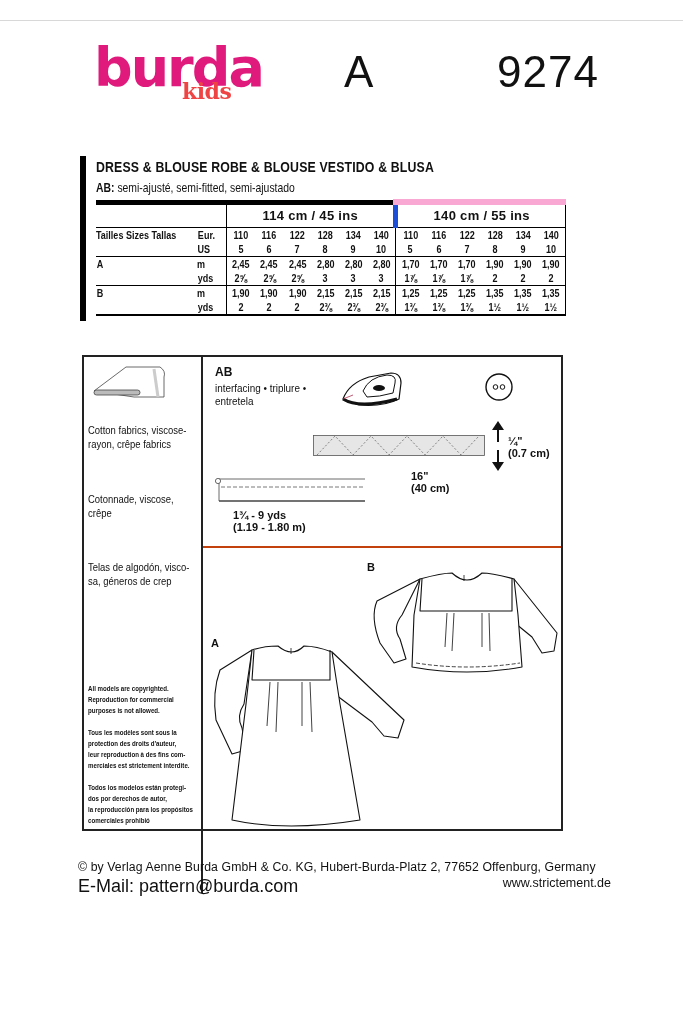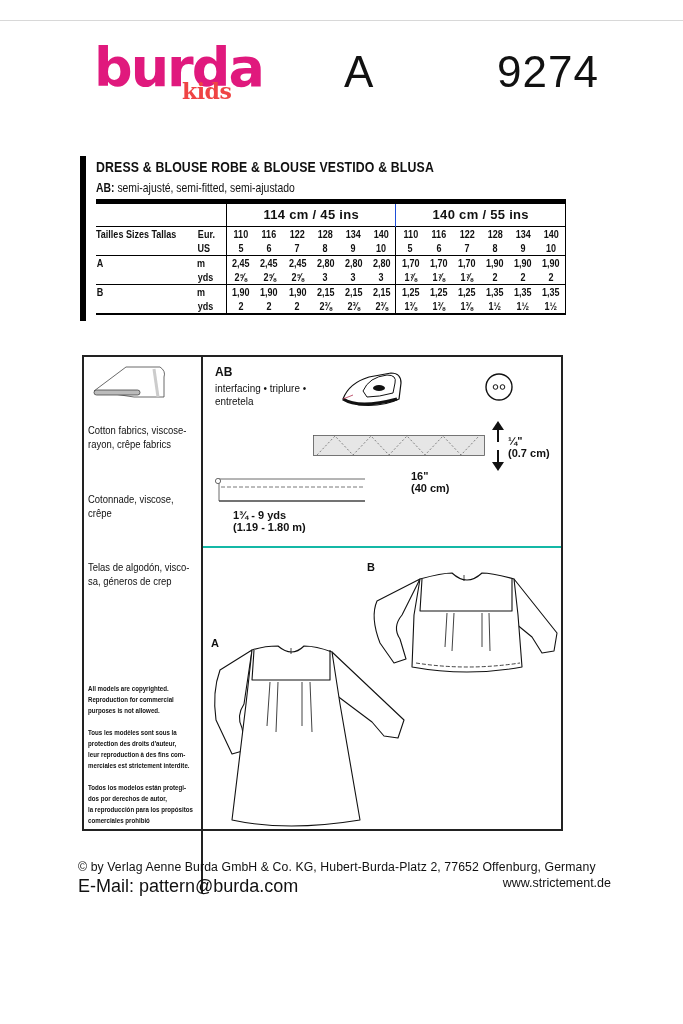--- a/index.html
+++ b/index.html
@@ -28,21 +28,21 @@
   .ytable .unit { text-align: left; width: 28px; padding-right: 2px; border-right: 1px solid #000; }
   .ytable .rtop td { border-top: 1px solid #000; margin-left: 29px; }
   .ytable .rbot td { border-bottom: 1px solid #000; }
   .ytable .rbot2 td { border-bottom: 2px solid #000; }
   .cell { transform: scaleX(0.82); display: inline-block; }
   .ytable .rightEdge { border-right: 1px solid #000; }
 
   
   .mbox { position: absolute; left: 82px; top: 355px; width: 481px; height: 476px; border: 2px solid #222; box-sizing: border-box; }
   .mleft { position: absolute; left: 0; top: 0; width: 117px; height: 536px; border-right: 2px solid #222; }
-  .mright-top { position: absolute; left: 119px; top: 0; width: 358px; height: 189px; border-bottom: 2px solid #14b8a6; }
+  .mright-top { position: absolute; left: 119px; top: 0; width: 358px; height: 189px; border-bottom: 2px solid #c2410c; }
   .fabric-text { position: absolute; left: 4px; font-size: 11px; line-height: 14px; transform: scaleX(0.86); transform-origin: left; white-space: nowrap; }
   .legal { position: absolute; left: 4px; font-size: 7.5px; line-height: 11px; font-weight: bold; transform: scaleX(0.82); transform-origin: left; white-space: nowrap; }
 
   .ab-label { position: absolute; left: 12px; top: 8px; font-weight: bold; font-size: 12px; }
   .interfacing { position: absolute; left: 12px; top: 25px; font-size: 11px; line-height: 13px; transform: scaleX(0.9); transform-origin: left; white-space: nowrap; }
   .dim { position: absolute; font-weight: bold; font-size: 11px; line-height: 12px; white-space: nowrap; }
 
   .footer1 { position: absolute; left: 78px; top: 860px; font-size: 12.5px; white-space: nowrap; letter-spacing: 0.1px; transform: scaleX(0.98); transform-origin: left; }
   .footer-email { position: absolute; left: 78px; top: 876px; font-size: 18px; }
   .footer-web { position: absolute; right: 72px; top: 876px; font-size: 12.5px; }
@@ -62,22 +62,22 @@
 
 <div class="vbar"></div>
 <div class="title">DRESS &amp; BLOUSE  ROBE &amp; BLOUSE  VESTIDO &amp; BLUSA</div>
 <div class="subtitle"><b>AB:</b><span> semi-ajusté, semi-fitted, semi-ajustado</span></div>
 
 <table class="ytable">
   <tbody>
       <tr class="thick">
     <td class="lbl" style="height:22px;border-top:5px solid #000"></td>
     <td class="unit" style="border-top:5px solid #000"></td>
-    <td class="fab" colspan="6" style="border-top:5px solid #000;border-right:1px solid #1d4ed8">114 cm / 45 ins</td>
-    <td class="fab rightEdge" colspan="6" style="border-top:1px solid #f9a8d4">140 cm / 55 ins</td>
+    <td class="fab" colspan="6" style="border-top:5px solid #000;border-right:5px solid #1d4ed8">114 cm / 45 ins</td>
+    <td class="fab rightEdge" colspan="6" style="border-top:6px solid #f9a8d4">140 cm / 55 ins</td>
   </tr>
   <tr class="rtop" id="eur-row">
     <td class="lbl"><span class="cell" style="transform-origin:left">Tailles  Sizes  Tallas</span></td>
     <td class="unit"><span class="cell">Eur.</span></td>
   <td><span class="cell">110</span></td>
         <td><span class="cell">116</span></td>
         <td><span class="cell">122</span></td>
         <td><span class="cell">128</span></td>
         <td><span class="cell">134</span></td>
         <td style="border-right: 1px solid rgb(0, 0, 0);"><span class="cell">140</span></td>

